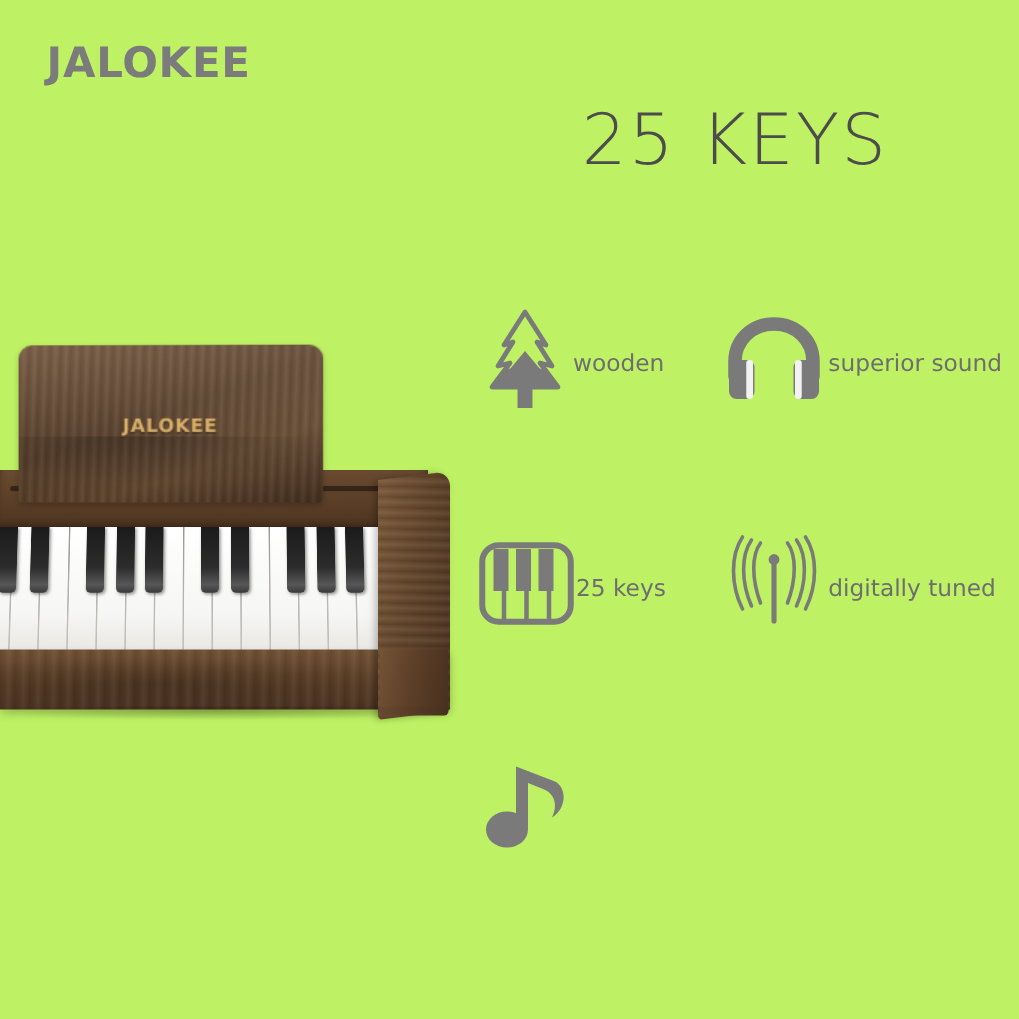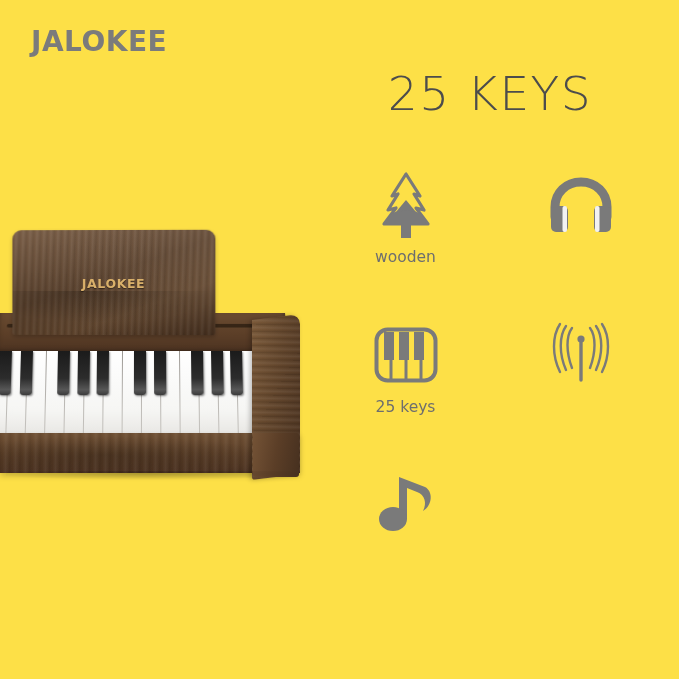--- a/index.html
+++ b/index.html
@@ -10,21 +10,21 @@
     width: 679px;
     height: 679px;
     background: #f2f2f2;
     font-family: "Liberation Sans", sans-serif;
     overflow: hidden;
   }
   #stage {
     position: relative;
     width: 679px;
     height: 679px;
-    background: #fde047;
+    background: #bef264;
   }
 
   
   #brand {
     position: absolute;
     left: 31px;
     top: 25px;
     font-size: 28px;
     font-weight: 700;
     letter-spacing: 0.5px;
@@ -54,21 +54,21 @@
     left: 318px;
     top: 160px;
     width: 350px;
     height: 450px;
     display: grid;
     grid-template-columns: 1fr 1fr;
     grid-template-rows: 1fr 1fr 1fr;
   }
   .feature {
     display: flex;
-    flex-direction: column;
+    flex-direction: row;
     align-items: center;
     justify-content: flex-start;
     padding-top: 8px;
   }
   .feature .glyph {
     height: 74px;
     display: flex;
     align-items: center;
     justify-content: center;
   }
@@ -322,20 +322,21 @@
     <div class="feature">
       <div class="glyph">
         <svg width="72" height="64" viewBox="0 0 72 64">
           <path d="M10 44 V34 C10 20 21 9 36 9 C51 9 62 20 62 34 V44" fill="none" stroke="#7a7a7a" stroke-width="9" stroke-linecap="round"></path>
           <rect x="6" y="33" width="17" height="26" rx="5" fill="#7a7a7a"></rect>
           <rect x="49" y="33" width="17" height="26" rx="5" fill="#7a7a7a"></rect>
           <rect x="17.5" y="33" width="4.5" height="26" rx="2" fill="#f2f2f2"></rect>
           <rect x="50" y="33" width="4.5" height="26" rx="2" fill="#f2f2f2"></rect>
         </svg>
       </div>
+      <div class="flabel">superior sound</div>
     </div>
 
     <div class="feature">
       <div class="glyph">
         <svg width="66" height="62" viewBox="0 0 66 62">
           <rect x="3.5" y="5.5" width="59" height="51" rx="11" fill="none" stroke="#7a7a7a" stroke-width="4"></rect>
           <g stroke="#7a7a7a" stroke-width="3">
             <line x1="18" y1="35" x2="18" y2="55"></line>
             <line x1="33" y1="35" x2="33" y2="55"></line>
             <line x1="48" y1="35" x2="48" y2="55"></line>
@@ -357,20 +358,21 @@
           <g fill="none" stroke="#7a7a7a" stroke-width="2.4" stroke-linecap="round">
             <path d="M27 6  C21 14 21 30 27 46"></path>
             <path d="M21 4  C14 14 14 32 21 48"></path>
             <path d="M15 2  C7  14 7  34 15 50"></path>
             <path d="M45 6  C51 14 51 30 45 46"></path>
             <path d="M51 4  C58 14 58 32 51 48"></path>
             <path d="M57 2  C65 14 65 34 57 50"></path>
           </g>
         </svg>
       </div>
+      <div class="flabel">digitally tuned</div>
     </div>
 
     <div class="feature">
       <div class="glyph">
         <svg width="66" height="68" viewBox="0 0 66 68">
           <path d="M26 48 V6 L52 16 C60 20 60 34 50 40 C54 32 52 24 44 21 L34 17 V48 Z" fill="#7a7a7a"></path>
           <ellipse cx="20" cy="48" rx="14" ry="12" fill="#7a7a7a"></ellipse>
         </svg>
       </div>
     </div>

